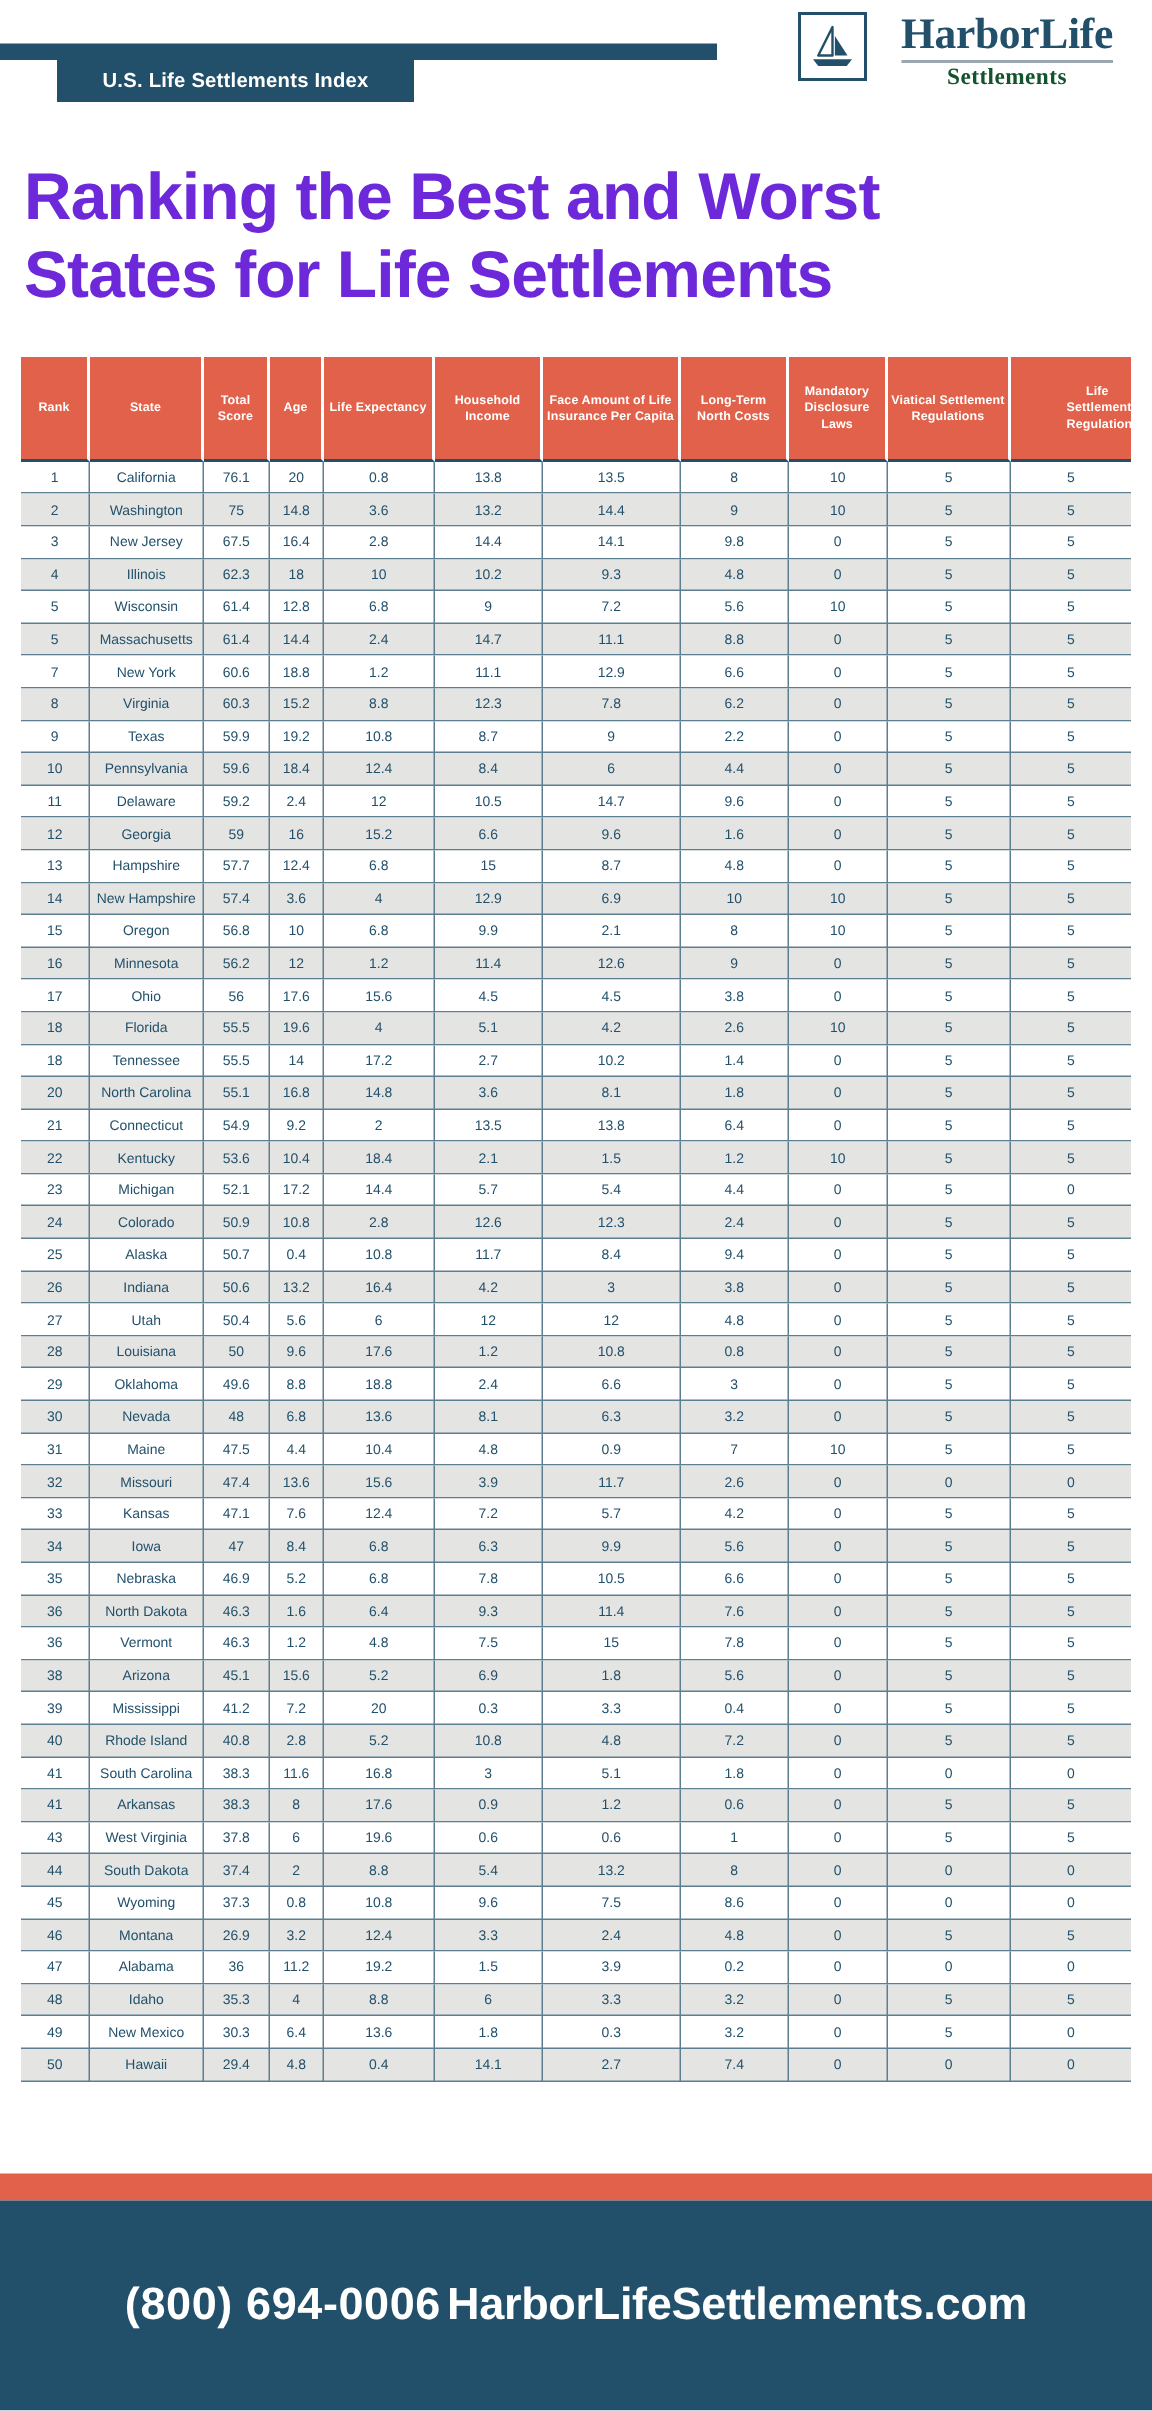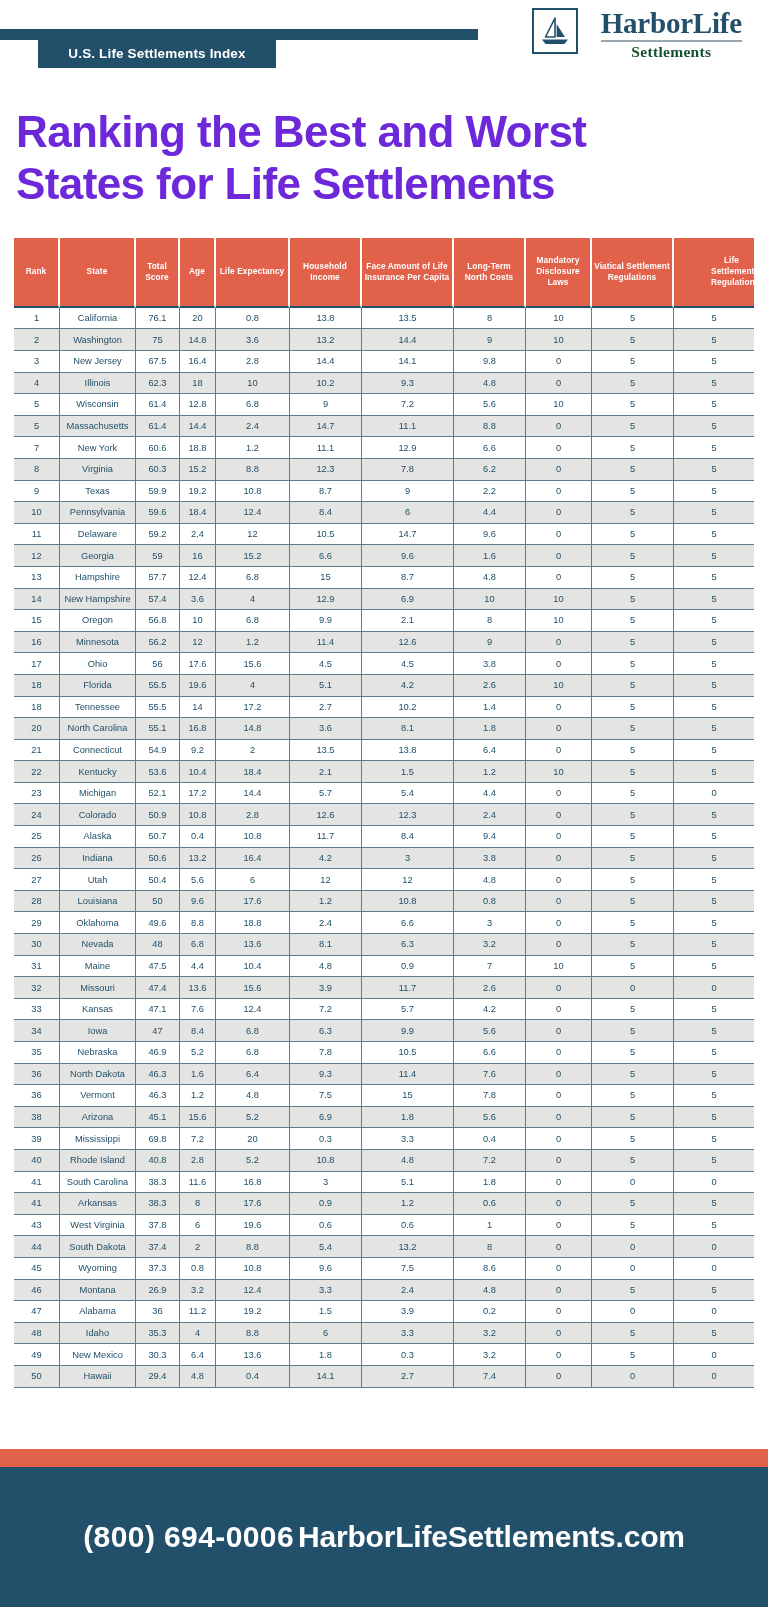--- a/index.html
+++ b/index.html
@@ -733,21 +733,21 @@
           <td>6.9</td>
           <td>1.8</td>
           <td>5.6</td>
           <td>0</td>
           <td>5</td>
           <td>5</td>
         </tr>
         <tr class="plain">
           <td>39</td>
           <td>Mississippi</td>
-          <td>69.8</td>
+          <td>41.2</td>
           <td>7.2</td>
           <td>20</td>
           <td>0.3</td>
           <td>3.3</td>
           <td>0.4</td>
           <td>0</td>
           <td>5</td>
           <td>5</td>
         </tr>
         <tr class="alt">

